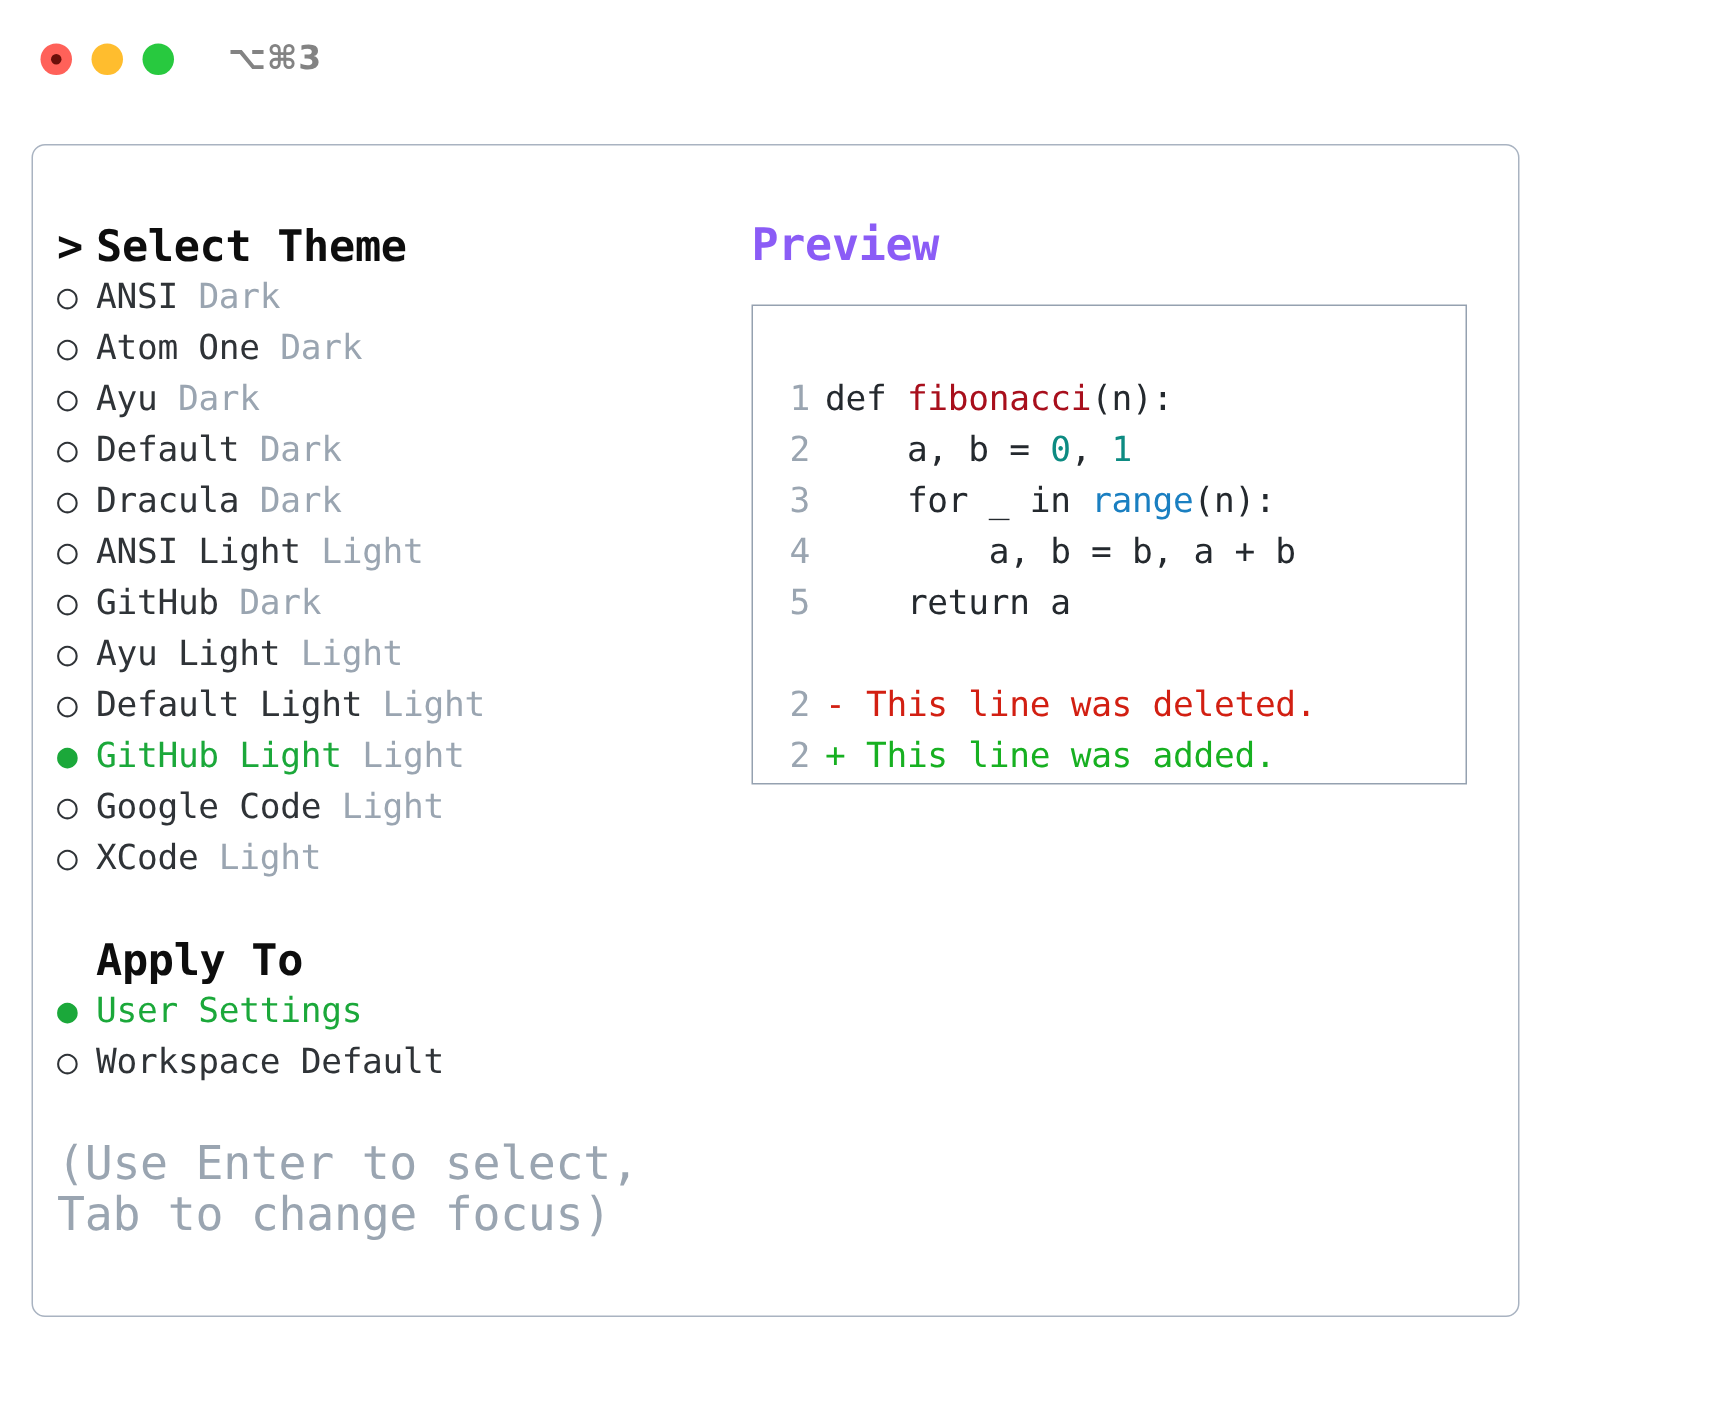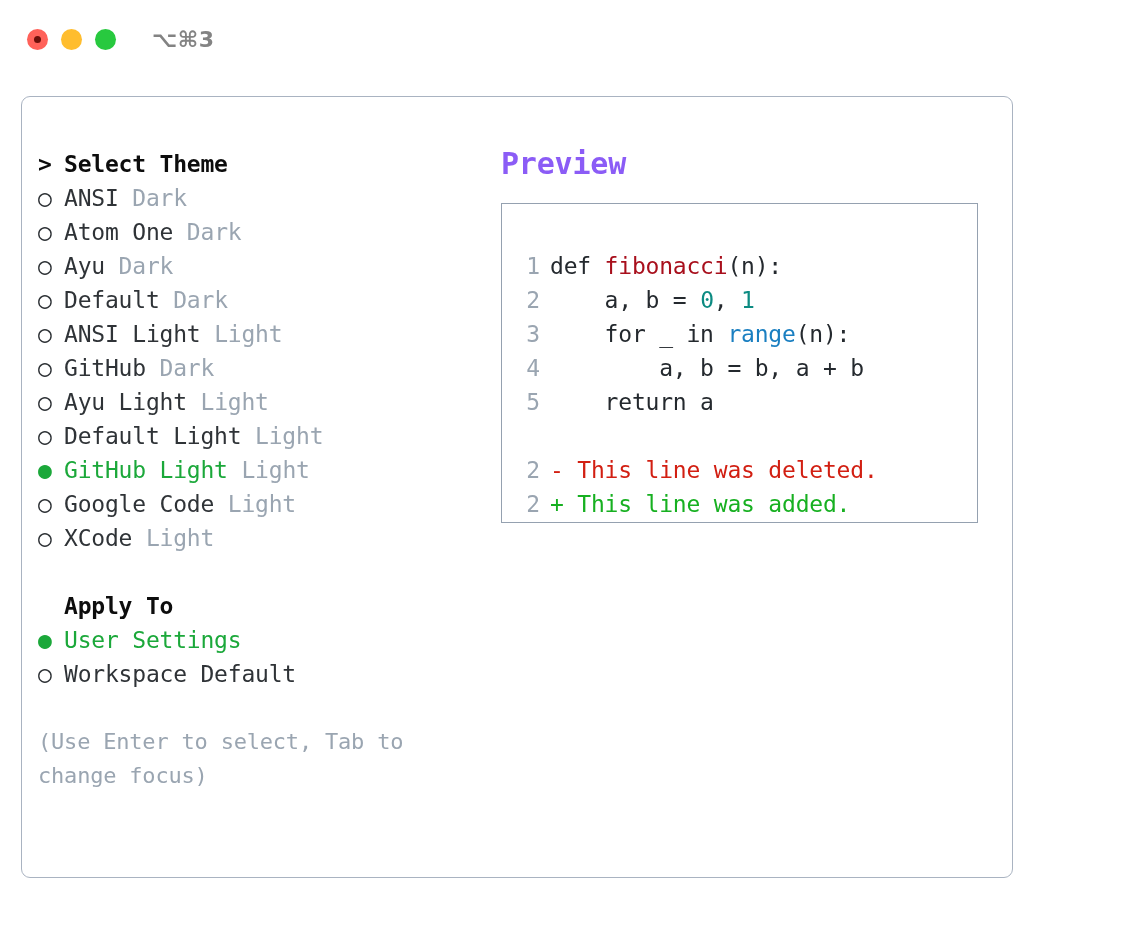--- a/index.html
+++ b/index.html
@@ -97,21 +97,21 @@
 
   
   .left-col {
     position: absolute;
     left: 16px;
     top: 50px;
     width: 460px;
   }
 
   .section-head {
-    font-size: 23px;
+    font-size: 29px;
     font-weight: bold;
     color: #0d0d0d;
     line-height: 34px;
     white-space: pre;
     letter-spacing: -0.2px;
   }
   .section-head .caret {
     display: inline-block;
     width: 26px;
   }
@@ -134,21 +134,21 @@
   }
   .opt.selected .marker { color: #1ba83a; }
   .opt.selected .opt-label { color: #1ba83a; }
   .opt-label { color: #2f3337; }
   .opt-cat { color: #9aa5b1; }
 
   .gap-block { height: 34px; }
 
   .hint {
     margin-top: 34px;
-    font-size: 22px;
+    font-size: 31px;
     line-height: 34px;
     color: #9aa5b1;
     width: 410px;
     letter-spacing: -0.2px;
   }
 
   
   .right-col {
     position: absolute;
     left: 479px;
@@ -223,20 +223,21 @@
 
       <div class="left-col">
 
         <div class="section-head"><span class="caret">&gt;</span><span>Select Theme</span></div>
 
         <ul class="opt-list" id="theme-list">
             <li class="opt"><span class="marker">○</span><span class="opt-label">ANSI</span> <span class="opt-cat">Dark</span></li>
             <li class="opt"><span class="marker">○</span><span class="opt-label">Atom One</span> <span class="opt-cat">Dark</span></li>
             <li class="opt"><span class="marker">○</span><span class="opt-label">Ayu</span> <span class="opt-cat">Dark</span></li>
             <li class="opt"><span class="marker">○</span><span class="opt-label">Default</span> <span class="opt-cat">Dark</span></li>
+            <li class="opt"><span class="marker">○</span><span class="opt-label">Dracula</span> <span class="opt-cat">Dark</span></li>
             <li class="opt"><span class="marker">○</span><span class="opt-label">ANSI Light</span> <span class="opt-cat">Light</span></li>
             <li class="opt"><span class="marker">○</span><span class="opt-label">GitHub</span> <span class="opt-cat">Dark</span></li>
             <li class="opt"><span class="marker">○</span><span class="opt-label">Ayu Light</span> <span class="opt-cat">Light</span></li>
             <li class="opt"><span class="marker">○</span><span class="opt-label">Default Light</span> <span class="opt-cat">Light</span></li>
             <li class="opt selected"><span class="marker">●</span><span class="opt-label">GitHub Light</span> <span class="opt-cat">Light</span></li>
             <li class="opt"><span class="marker">○</span><span class="opt-label">Google Code</span> <span class="opt-cat">Light</span></li>
             <li class="opt"><span class="marker">○</span><span class="opt-label">XCode</span> <span class="opt-cat">Light</span></li>
           </ul>
 
         <div class="gap-block"></div>

